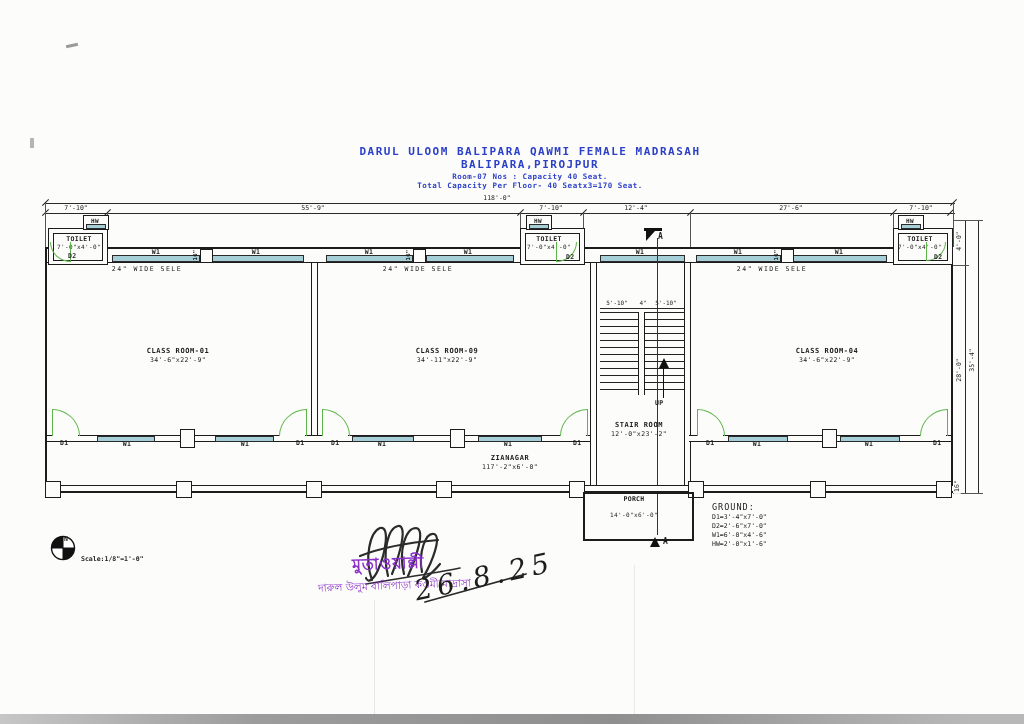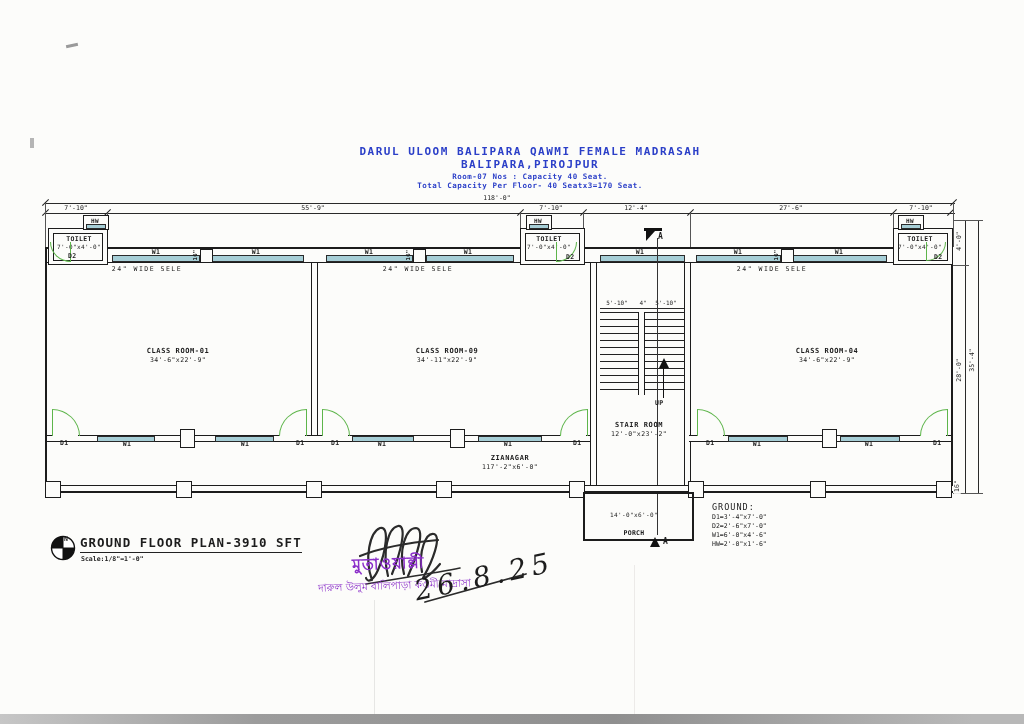--- a/index.html
+++ b/index.html
@@ -217,21 +217,21 @@
   <div class="pillar" style="left:45px;top:481px;width:14px;height:15px;"></div>
   <div class="pillar" style="left:176px;top:481px;width:14px;height:15px;"></div>
   <div class="pillar" style="left:306px;top:481px;width:14px;height:15px;"></div>
   <div class="pillar" style="left:436px;top:481px;width:14px;height:15px;"></div>
   <div class="pillar" style="left:569px;top:481px;width:14px;height:15px;"></div>
   <div class="pillar" style="left:688px;top:481px;width:14px;height:15px;"></div>
   <div class="pillar" style="left:810px;top:481px;width:14px;height:15px;"></div>
   <div class="pillar" style="left:936px;top:481px;width:14px;height:15px;"></div>
 
   <div class="box" style="left:583px;top:492px;width:107px;height:45px;border-width:2px;background:transparent;"></div>
-  <div class="t c lbl" style="left:634px;top:530px;">PORCH</div>
+  <div class="t c lbl" style="left:634px;top:496px;">PORCH</div>
   <div class="t c rsz" style="left:634px;top:512px;font-size:6px;">14'-0"x6'-0"</div>
 
   <div class="t" style="left:644px;top:228px;width:18px;height:2.5px;background:#111;"></div>
   <div class="tri-dn" style="left:646px;top:231px;"></div>
   <div class="t lbl" style="left:658px;top:233px;font-size:8px;">A</div>
   <div class="tri-up" style="left:650px;top:537px;"></div>
   <div class="t lbl" style="left:663px;top:538px;font-size:8px;">A</div>
 
   <div class="t" style="left:712px;top:503px;font-size:8.5px;letter-spacing:1px;">GROUND:</div>
   <div class="t" style="left:712px;top:514px;font-size:6.5px;">D1=3'-4"x7'-0"</div>
@@ -240,21 +240,20 @@
   <div class="t" style="left:712px;top:541px;font-size:6.5px;">HW=2'-0"x1'-6"</div>
 
   <svg style="position:absolute;left:50px;top:534px;" width="27" height="27" viewBox="0 0 27 27">
     <circle cx="13" cy="14" r="11.5" fill="#fff" stroke="#111" stroke-width="1.4"></circle>
     <path d="M13 14 L13 2.5 A11.5 11.5 0 0 0 1.5 14 Z" fill="#111"></path>
     <path d="M13 14 L13 25.5 A11.5 11.5 0 0 0 24.5 14 Z" fill="#111"></path>
     <line x1="13" y1="2.5" x2="13" y2="25.5" stroke="#111" stroke-width="1"></line>
     <line x1="1.5" y1="14" x2="24.5" y2="14" stroke="#111" stroke-width="1"></line>
   </svg>
   <div class="t" style="left:64px;top:536px;font-size:6.5px;font-weight:bold;">N</div>
-  <div class="t" style="left:80px;top:537px;font-size:12.5px;font-weight:bold;letter-spacing:1px;border-bottom:1.5px solid #222;padding-bottom:2px;">GROUND FLOOR PLAN-3910 SFT</div>
   <div class="t" style="left:81px;top:556px;font-size:6.5px;font-weight:bold;">Scale:1/8"=1'-0"</div>
 
   <svg style="position:absolute;left:330px;top:518px;" width="210" height="110" viewBox="0 0 210 110">
     <g fill="none" stroke="#1a1a1a" stroke-width="2.2" stroke-linecap="round" opacity="0.92">
       <path d="M42 62 C34 40 40 14 50 10 C60 7 56 34 48 52 C44 61 38 66 36 60"></path>
       <path d="M58 58 C52 34 58 10 68 8 C78 7 70 36 62 56"></path>
       <path d="M74 56 C68 32 76 10 86 10 C96 11 86 40 78 58"></path>
       <path d="M92 54 C88 34 96 14 104 16 C112 19 102 44 94 58 C90 64 100 58 110 46"></path>
       <path d="M30 38 C55 28 85 24 108 22"></path>
       <path d="M36 66 C70 60 100 56 130 50" stroke-width="1.6"></path>

